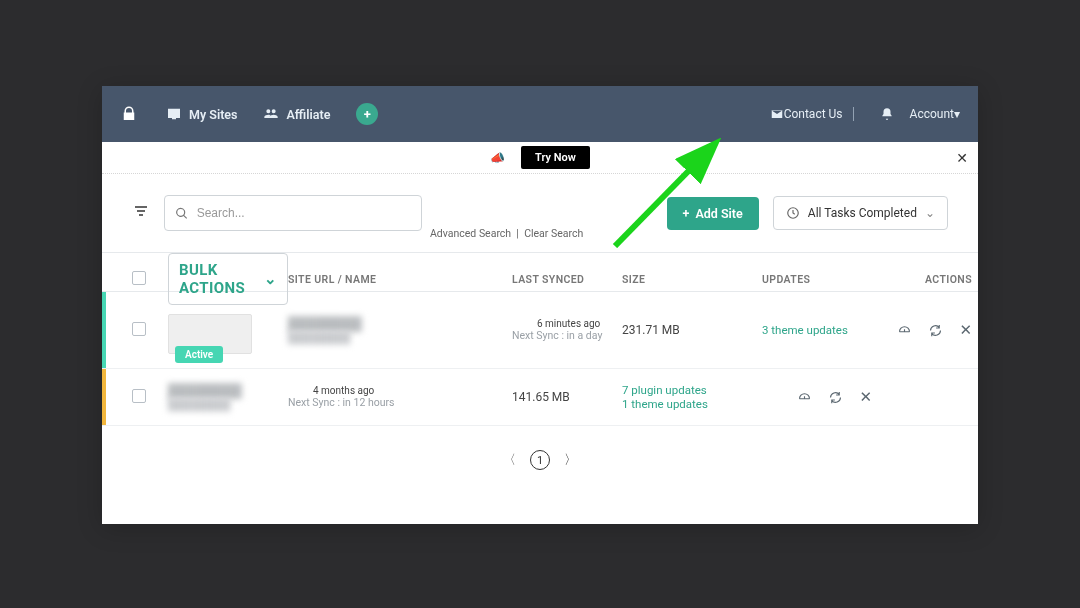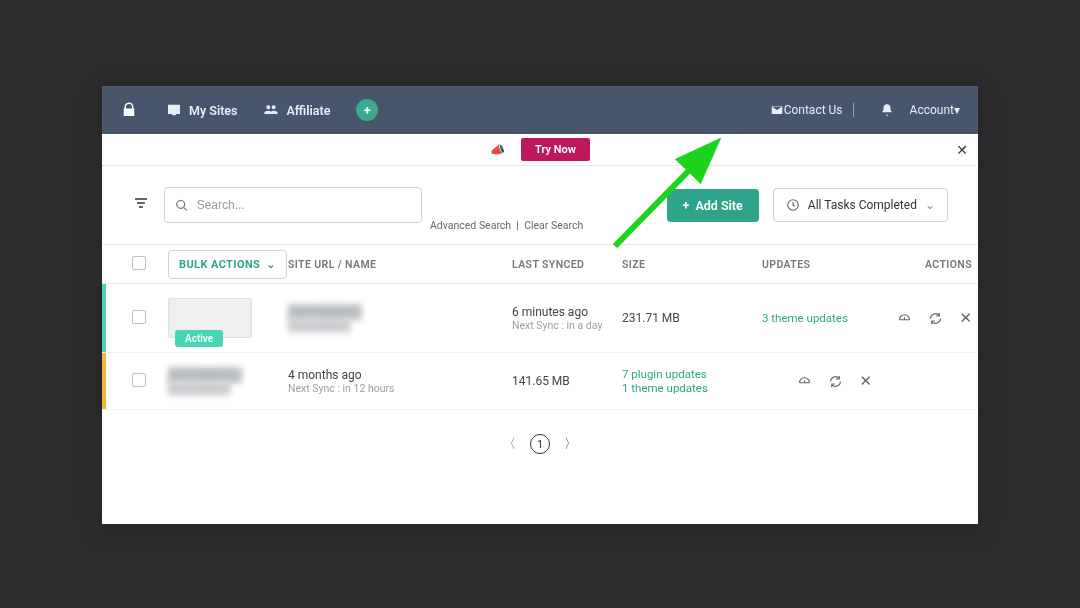--- a/index.html
+++ b/index.html
@@ -18,21 +18,21 @@
     width: 876px;
     height: 438px;
     background: #fff;
     overflow: hidden;
     position: relative;
     box-shadow: 0 4px 24px rgba(0,0,0,.2);
   }
   
   .topnav {
     background: #47566b;
-    height: 48px;
+    height: 56px;
     display: flex;
     align-items: center;
     padding: 0 18px;
     color: #e6eef5;
     font-size: 12.5px;
   }
   .topnav .logo {
     width: 18px; height: 18px;
     display: inline-flex; align-items: center; justify-content: center;
     color:#fff;
@@ -62,21 +62,21 @@
     height: 32px;
     border-bottom: 1px dotted #d6d6d6;
     display:flex;align-items:center;justify-content:center;
     font-size:12px;
     position:relative;
   }
   .banner .text { font-style: italic; font-weight:600; color:#333;}
   .banner .bell { margin-right:6px; }
   .banner .try-now {
     margin-left:10px;
-    background:#be185d;
+    background:#000000;
     color:#fff;
     font-weight:600;
     font-size:11px;
     padding:5px 14px;
     border-radius:2px;
     cursor:pointer;
     font-style:normal;
   }
   .banner .close {
     position:absolute; right:10px; top:8px;
@@ -127,49 +127,49 @@
     display:grid;
     grid-template-columns: 36px 120px 224px 110px 140px 110px 100px;
     align-items:center;
     font-size:10.5px;color:#777;letter-spacing:.4px;font-weight:600;
   }
   .checkbox {
     width:14px;height:14px;border:1.5px solid #b8bfc6;border-radius:2px;cursor:pointer;display:inline-block;
   }
   .bulk-btn {
     border:1px solid #cfd4d8;border-radius:4px;
-    padding:7px 10px;font-size:11px;font-weight:700;color:#2ea58a;
+    padding:7px 10px;font-size:15px;font-weight:700;color:#2ea58a;
     display:inline-flex;align-items:center;gap:6px;cursor:pointer;
     width:fit-content;
   }
 
   
   .row {
     position:relative;
     padding:14px 30px;
     display:grid;
     grid-template-columns: 36px 120px 224px 110px 140px 110px 100px;
     align-items:center;
     border-bottom:1px solid #eef0f2;
   }
   .row .accent {
     position:absolute;left:0;top:0;bottom:0;width:4px;
   }
   .thumb {
-    width:84px;height:40px;background:#efefef;border:1px solid #e1e1e1;border-radius:2px;position:relative;
+    width:84px;height:40px;background:#efefef;border:1px solid #e1e1e1;border-radius:2px;position:relative;margin-top:8px;
   }
   .badge {
     position:absolute;bottom:-10px;left:6px;
     font-size:10px;color:#fff;padding:3px 10px;border-radius:3px;font-weight:600;
   }
   .badge.active{background:#46d6b3;}
   .badge.unreach{background:#f2b63c;position:static;margin-top:6px;display:inline-block;}
   .site-name { font-size:13px;color:#b9bcbf;font-weight:600; filter:blur(3px);}
   .site-url { font-size:11px;color:#c9cbce; filter:blur(3px);}
-  .sync-main{font-size:12px;color:#444;}
+  .sync-main{font-size:10px;color:#444;margin-left:25px;}
   .sync-sub{font-size:10.5px;color:#9aa0a6;}
   .size{font-size:12px;color:#444;}
   .updates{font-size:11.5px;color:#2ea58a;}
   .actions{display:flex;gap:16px;justify-content:flex-end;align-items:center;}
   .actions svg{width:15px;height:15px;stroke:#5b6770;fill:none;cursor:pointer;}
   .actions .x{font-size:15px;color:#5b6770;cursor:pointer;font-weight:300;}
 
   
   .pagination{display:flex;align-items:center;justify-content:center;gap:14px;margin-top:24px;color:#333;}
   .pagination .page{width:20px;height:20px;border:1.5px solid #333;border-radius:50%;display:inline-flex;align-items:center;justify-content:center;font-size:11px;}

